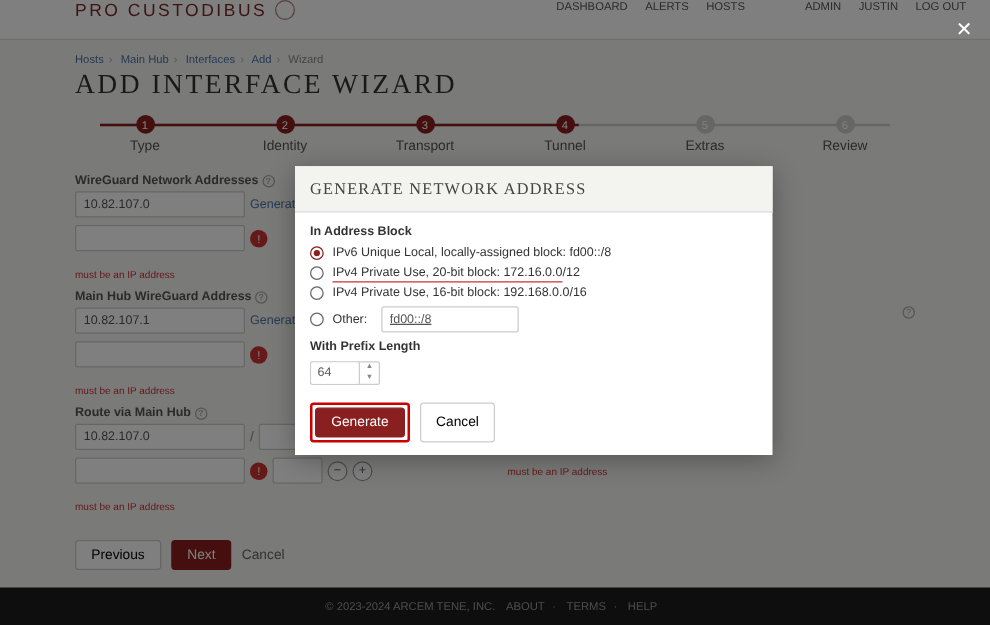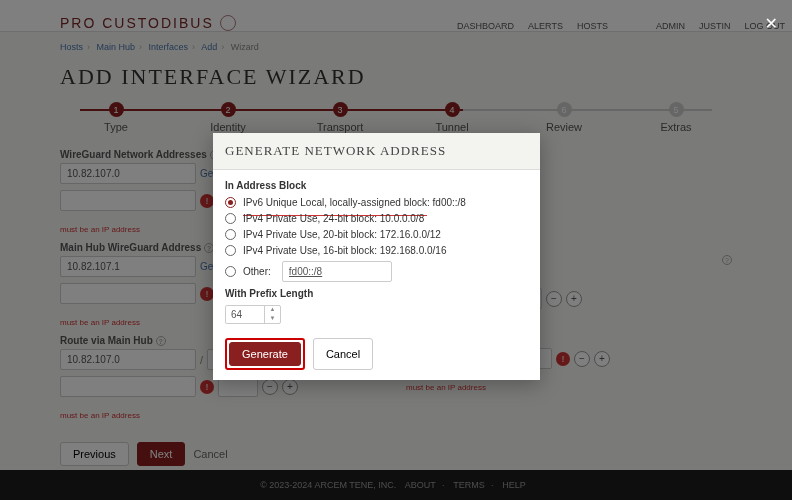--- a/index.html
+++ b/index.html
@@ -1,25 +1,25 @@
 <!DOCTYPE html>
 <html><head>
 <meta charset="utf-8">
 <style>
   *{box-sizing:border-box;margin:0;padding:0;font-family:Helvetica,Arial,sans-serif}
   body{width:792px;height:500px;background:#f5f5f3;position:relative;overflow:hidden}
   .dim{position:absolute;inset:0;background:rgba(0,0,0,.5);z-index:10}
-  .topbar{height:32px;background:#fff;display:flex;align-items:flex-end;padding:0 7px 0 60px;border-bottom:1px solid #ddd}
+  .topbar{height:32px;background:#fff;display:flex;align-items:flex-start;padding:0 19px 0 60px;border-bottom:1px solid #ddd}
   .brand{display:flex;align-items:center;gap:6px;color:#7a2626;font-size:14px;letter-spacing:2px}
   .brand-icon{width:16px;height:16px;border:1px solid #7a2626;border-radius:50%;opacity:.6}
   .nav{margin-left:auto;display:flex;gap:14px;font-size:9px;color:#555}
   .nav span{cursor:pointer}
   .nav .gap{width:20px}
   .page{padding:10px 60px}
-  .crumbs{font-size:9px;color:#888;margin-bottom:12px}
+  .crumbs{font-size:9px;color:#888;margin-bottom:2px}
   .crumbs a{color:#4a74a8;text-decoration:none}
   .crumbs .sep{margin:0 4px;color:#aaa}
   h1{font-family:Georgia,serif;font-weight:400;letter-spacing:2px;color:#333;font-size:22px;margin-bottom:12px}
   .steps{display:flex;justify-content:space-between;position:relative;margin-bottom:16px}
   .steps::before{content:"";position:absolute;top:7px;left:20px;right:20px;height:2px;background:#ccc}
   .steps .done::before{background:#8a1f1f}
   .step{flex:1;text-align:center;position:relative}
   .step .dot{width:15px;height:15px;border-radius:50%;background:#ccc;color:#fff;font-size:9px;display:flex;align-items:center;justify-content:center;margin:0 auto 4px;position:relative;z-index:1}
   .step.done .dot{background:#8a1f1f}
   .step .lbl{font-size:11px;color:#555}
@@ -35,29 +35,29 @@
   .ghost{border:1px solid #c99;background:#fff8f8}
   .err-badge{width:14px;height:14px;border-radius:50%;background:#c33;color:#fff;font-size:9px;display:flex;align-items:center;justify-content:center}
   .err-txt{font-size:8px;color:#c33;margin:14px 0 8px}
   .iconbtn{width:16px;height:16px;border:1px solid #999;border-radius:50%;display:flex;align-items:center;justify-content:center;font-size:10px;color:#555;cursor:pointer;background:#fff}
   .btn{padding:5px 12px;font-size:11px;border-radius:3px;border:1px solid #ccc;background:#fff;cursor:pointer}
   .btn.primary{background:#8a1f1f;color:#fff;border-color:#8a1f1f}
   .navbtns{margin-top:14px;display:flex;gap:8px;align-items:center}
   .footer{position:absolute;bottom:0;left:0;right:0;background:#1d1d1d;color:#999;font-size:9px;text-align:center;padding:10px}
   .footer a{color:#999;margin:0 6px;text-decoration:none}
   
-  .modal{position:absolute;left:213px;top:133px;width:327px;background:#fff;z-index:20;box-shadow:0 4px 20px rgba(0,0,0,.3)}
+  .modal{position:absolute;left:236px;top:133px;width:382px;background:#fff;z-index:20;box-shadow:0 4px 20px rgba(0,0,0,.3)}
   .modal h2{font-family:Georgia,serif;font-weight:400;font-size:13px;letter-spacing:1px;color:#444;padding:10px 12px;background:#f3f3f0;border-bottom:1px solid #ddd}
   .modal .body{padding:10px 12px}
   .modal .body b{font-size:10px;color:#333;display:block;margin-bottom:6px}
   .radio{display:flex;align-items:center;gap:7px;margin-bottom:5px;font-size:10px;color:#333}
   .radio .r{width:11px;height:11px;border:1.5px solid #666;border-radius:50%;flex-shrink:0;display:flex;align-items:center;justify-content:center}
   .radio.sel .r::after{content:"";width:5px;height:5px;background:#8a1f1f;border-radius:50%}
   .radio.sel .r{border-color:#8a1f1f}
-  .ul{border-bottom:1.5px solid #c33;padding-bottom:7px}
+  .ul{border-bottom:1.5px solid #c33;padding-bottom:17px}
   .modal .plen{margin-top:6px}
   .spin{display:flex;border:1px solid #ccc;border-radius:2px;width:56px}
   .spin input{border:0;width:38px;padding:3px 5px;font-size:10px}
   .spin .ar{width:16px;border-left:1px solid #ccc;display:flex;flex-direction:column}
   .spin .ar div{flex:1;font-size:6px;text-align:center;color:#888;cursor:pointer}
   .modal .actions{margin-top:14px;display:flex;gap:8px}
   .hlbox{border:2.5px solid #c00;border-radius:3px;padding:2px;display:inline-block}
   .close-x{position:absolute;top:14px;right:14px;color:#fff;font-size:16px;z-index:30;cursor:pointer}
 </style>
 </head>
@@ -101,26 +101,26 @@
       </div>
     <div class="step done">
         <div class="dot">3</div>
         <div class="lbl">Transport</div>
       </div>
     <div class="step done">
         <div class="dot">4</div>
         <div class="lbl">Tunnel</div>
       </div>
     <div class="step">
+        <div class="dot">5</div>
+        <div class="lbl">Extras</div>
+      </div>
+    <div class="step">
         <div class="dot">6</div>
         <div class="lbl">Review</div>
-      </div>
-    <div class="step">
-        <div class="dot">5</div>
-        <div class="lbl">Extras</div>
       </div>
   </div>
 
   <div class="form">
     <div class="col">
       <div class="fld">
         <label><span>WireGuard Network Addresses</span> <span class="help">?</span></label>
         <div class="inrow">
           <input type="text" class="w120" value="10.82.107.0" style="">
           <span style="font-size:10px;color:#4a74a8;cursor:pointer">Generate</span>
@@ -212,24 +212,20 @@
 <div class="dim"></div>
 <span class="close-x">✕</span>
 
 <div class="modal">
   <h2>GENERATE NETWORK ADDRESS</h2>
   <div class="body">
     <b>In Address Block</b>
     <div class="radio sel">
         <span class="r"></span>
         <span><span class="ul">IPv6 Unique Local, locally-assigned block</span><span>: fd00::/8</span></span>
-      </div>
-    <div class="radio">
-        <span class="r"></span>
-        <span>IPv4 Private Use, 24-bit block: 10.0.0.0/8</span>
       </div>
     <div class="radio">
         <span class="r"></span>
         <span>IPv4 Private Use, 20-bit block: 172.16.0.0/12</span>
       </div>
     <div class="radio">
         <span class="r"></span>
         <span>IPv4 Private Use, 16-bit block: 192.168.0.0/16</span>
       </div>
     <div class="radio">

